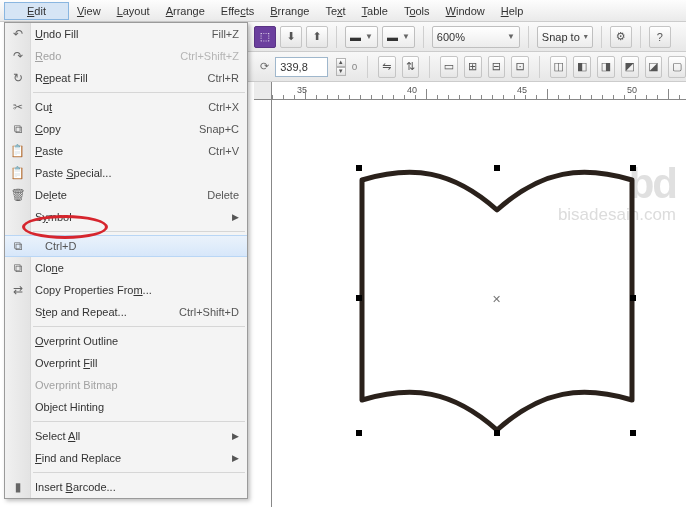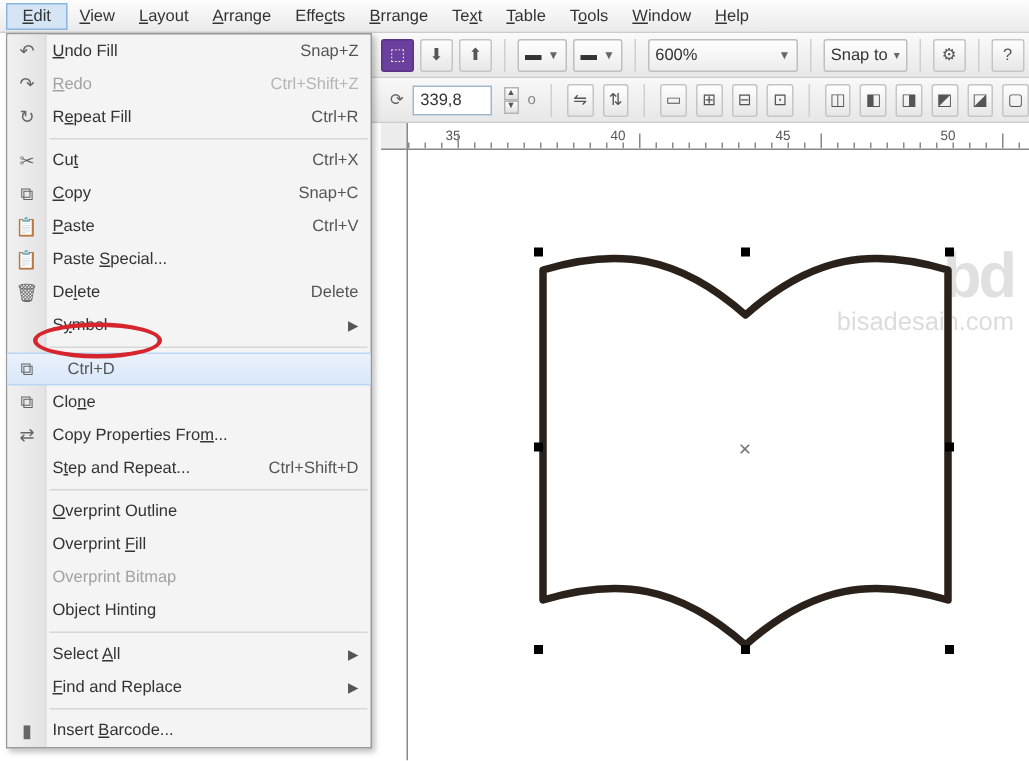--- a/index.html
+++ b/index.html
@@ -1,20 +1,20 @@
 <!DOCTYPE html>
 <html><head>
 <meta charset="utf-8">
 <style>
   * { box-sizing: border-box; margin: 0; padding: 0; }
   body { font-family: Tahoma, Arial, sans-serif; font-size: 11px; color: #333; background: #fff; width: 686px; height: 507px; overflow: hidden; position: relative; }
   
   .menubar { background: linear-gradient(#fdfdfd,#eaeaea); height: 22px; border-bottom:1px solid #ccc; display:flex; align-items:center; padding-left:4px; }
   .menubar .mitem { padding: 3px 8px; cursor:default; }
-  .menubar .mitem.open { background:#d6e5f5; border:1px solid #8ab6e0; padding:2px 10px; }
+  .menubar .mitem.open { background:#d6e5f5; border:1px solid #8ab6e0; padding:2px 22px; }
   .menubar .mitem u { text-decoration: underline; }
   
   .menu-panel { position:absolute; left:4px; top:22px; width:244px; background:#f4f4f4; border:1px solid #9a9a9a; box-shadow:2px 2px 4px rgba(0,0,0,0.25); z-index:100; }
   .menu-panel .gutter { position:absolute; left:0; top:0; bottom:0; width:26px; background:linear-gradient(to right,#f1f1f1,#e3e3e3); border-right:1px solid #d9d9d9;}
   .menu-row { position:relative; height:22px; display:flex; align-items:center; padding-left:30px; padding-right:8px; cursor:default;}
   .menu-row.highlight { background:linear-gradient(#eaf2fb,#d7e7fa); border-top:1px solid #b9d6f5; border-bottom:1px solid #b9d6f5; height:22px;}
   .menu-row.disabled { color:#a2a2a2;}
   .menu-row .lbl { flex:1; }
   .menu-row .shc { color:#555; margin-left:10px; font-size:11px;}
   .menu-row.disabled .shc{ color:#b5b5b5;}
@@ -65,21 +65,21 @@
   <div class="mitem"><span>T</span><u>o</u><span>ols</span></div>
   <div class="mitem"><u>W</u><span>indow</span></div>
   <div class="mitem"><u>H</u><span>elp</span></div>
 </div>
 
 <div class="menu-panel">
   <div class="gutter"></div>
   <div class="menu-row">
       <span class="icn">↶</span>
       <span class="lbl"><u>U</u>ndo Fill</span>
-      <span class="shc">Snap+Z</span>
+      <span class="shc">Fill+Z</span>
     </div>
   <div class="menu-row disabled">
       <span class="icn">↷</span>
       <span class="lbl"><u>R</u>edo</span>
       <span class="shc">Ctrl+Shift+Z</span>
     </div>
   <div class="menu-row">
       <span class="icn">↻</span>
       <span class="lbl">R<u>e</u>peat Fill</span>
       <span class="shc">Ctrl+R</span>
@@ -170,21 +170,21 @@
   <div class="sep-v"></div>
   <div class="tb-drop">
       <span>▬</span>
       <span class="dd">▼</span>
     </div>
   <div class="tb-drop">
       <span>▬</span>
       <span class="dd">▼</span>
     </div>
   <div class="sep-v"></div>
-  <div class="tb-drop" style="width:100px">
+  <div class="tb-drop" style="width:88px">
       <span style="flex:1">600%</span>
       <span class="dd">▼</span>
     </div>
   <div class="sep-v"></div>
   <div class="tb-drop">
       <span>Snap to</span>
       <span class="dd">▾</span>
     </div>
   <div class="sep-v"></div>
   <div class="tb-btn">⚙</div>

